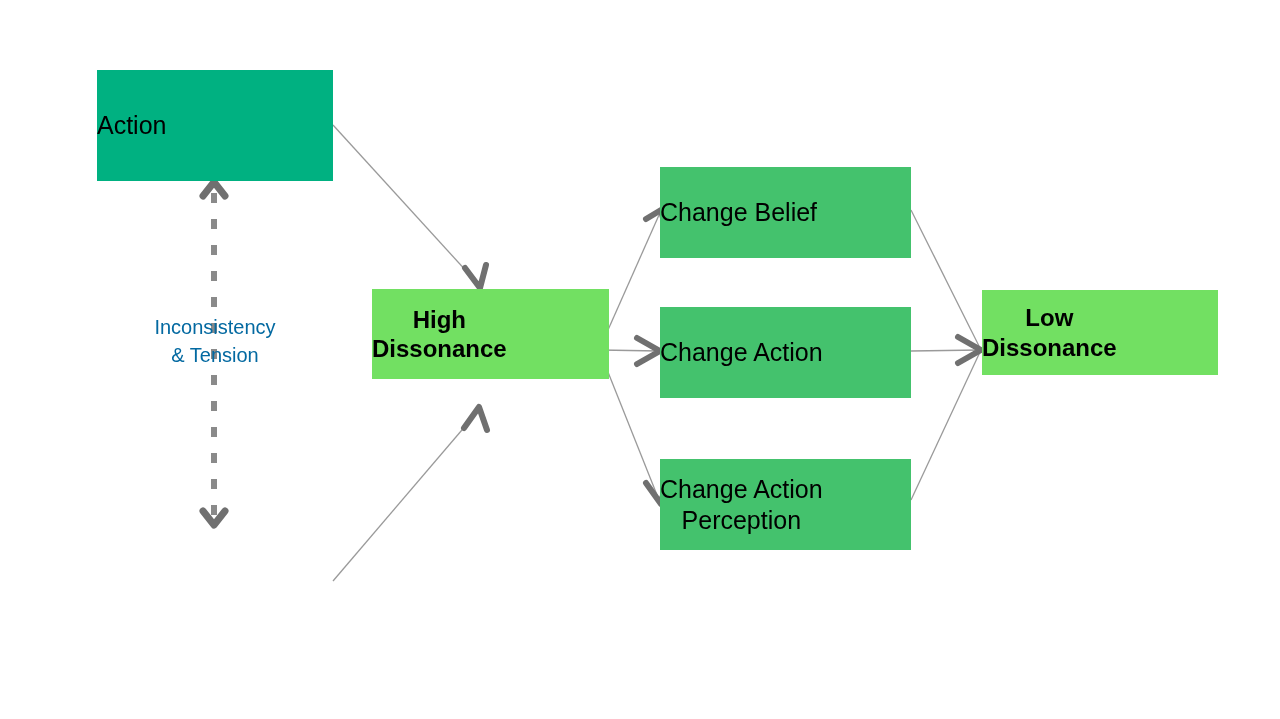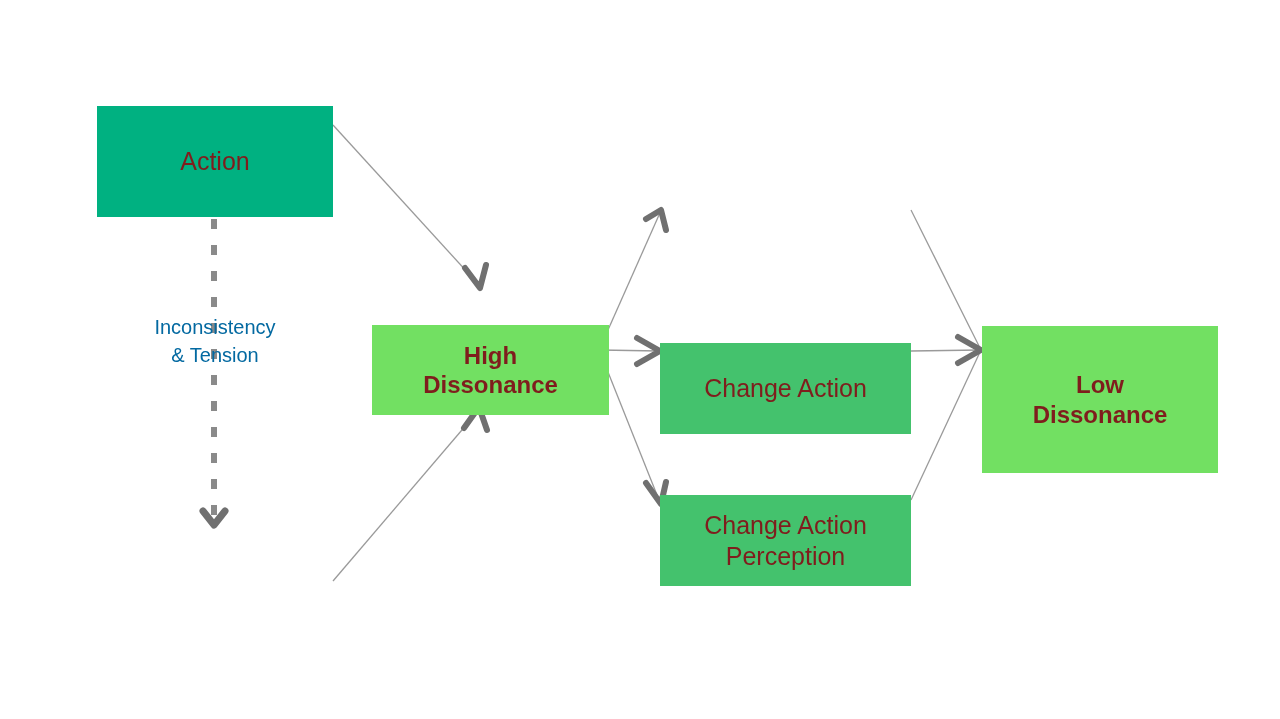--- a/index.html
+++ b/index.html
@@ -23,27 +23,25 @@
     left: 0;
     top: 0;
     width: 1280px;
     height: 719px;
     pointer-events: none;
   }
   .node {
     position: absolute;
     display: flex;
     align-items: center;
-    justify-content: center;
     text-align: center;
-    color: #7f1d1d;
+    color: #000000;
     box-sizing: border-box;
     line-height: 1.22;
     white-space: pre-line;
-    margin-top: 36px;
   }
   .node-teal {
     background: #00B181;
     font-size: 25px;
     font-weight: 400;
   }
   .node-lightgreen {
     background: #72E062;
     font-size: 24px;
     font-weight: 700;
@@ -62,21 +60,21 @@
     white-space: pre-line;
   }
 
   
   #node-action          { left: 97px;  top: 70px;  width: 236px; height: 111px; }
   #node-belief          { left: 97px;  top: 527px; width: 236px; height: 109px; }
   #node-high-dissonance { left: 372px; top: 289px; width: 237px; height: 90px; }
   #node-change-belief   { left: 660px; top: 167px; width: 251px; height: 91px;  }
   #node-change-action   { left: 660px; top: 307px; width: 251px; height: 91px;  }
   #node-change-action-perception { left: 660px; top: 459px; width: 251px; height: 91px; }
-  #node-low-dissonance  { left: 982px; top: 290px; width: 236px; height: 147px; }
+  #node-low-dissonance  { left: 982px; top: 290px; width: 236px; height: 85px; }
 
   #label-inconsistency  { left: 110px; top: 313px; width: 210px; }
 </style>
 </head>
 <body>
 
 <div id="canvas">
 
   <svg id="edges" viewBox="0 0 1280 719" width="1280" height="719" xmlns="http://www.w3.org/2000/svg">
 
@@ -130,20 +128,23 @@
   <div id="node-action" class="node node-teal">
     <span>Action</span>
   </div>
 
 
   <div id="node-high-dissonance" class="node node-lightgreen">
     <span>High
 Dissonance</span>
   </div>
 
+  <div id="node-change-belief" class="node node-midgreen">
+    <span>Change Belief</span>
+  </div>
 
   <div id="node-change-action" class="node node-midgreen">
     <span>Change Action</span>
   </div>
 
   <div id="node-change-action-perception" class="node node-midgreen">
     <span>Change Action
 Perception</span>
   </div>
 

